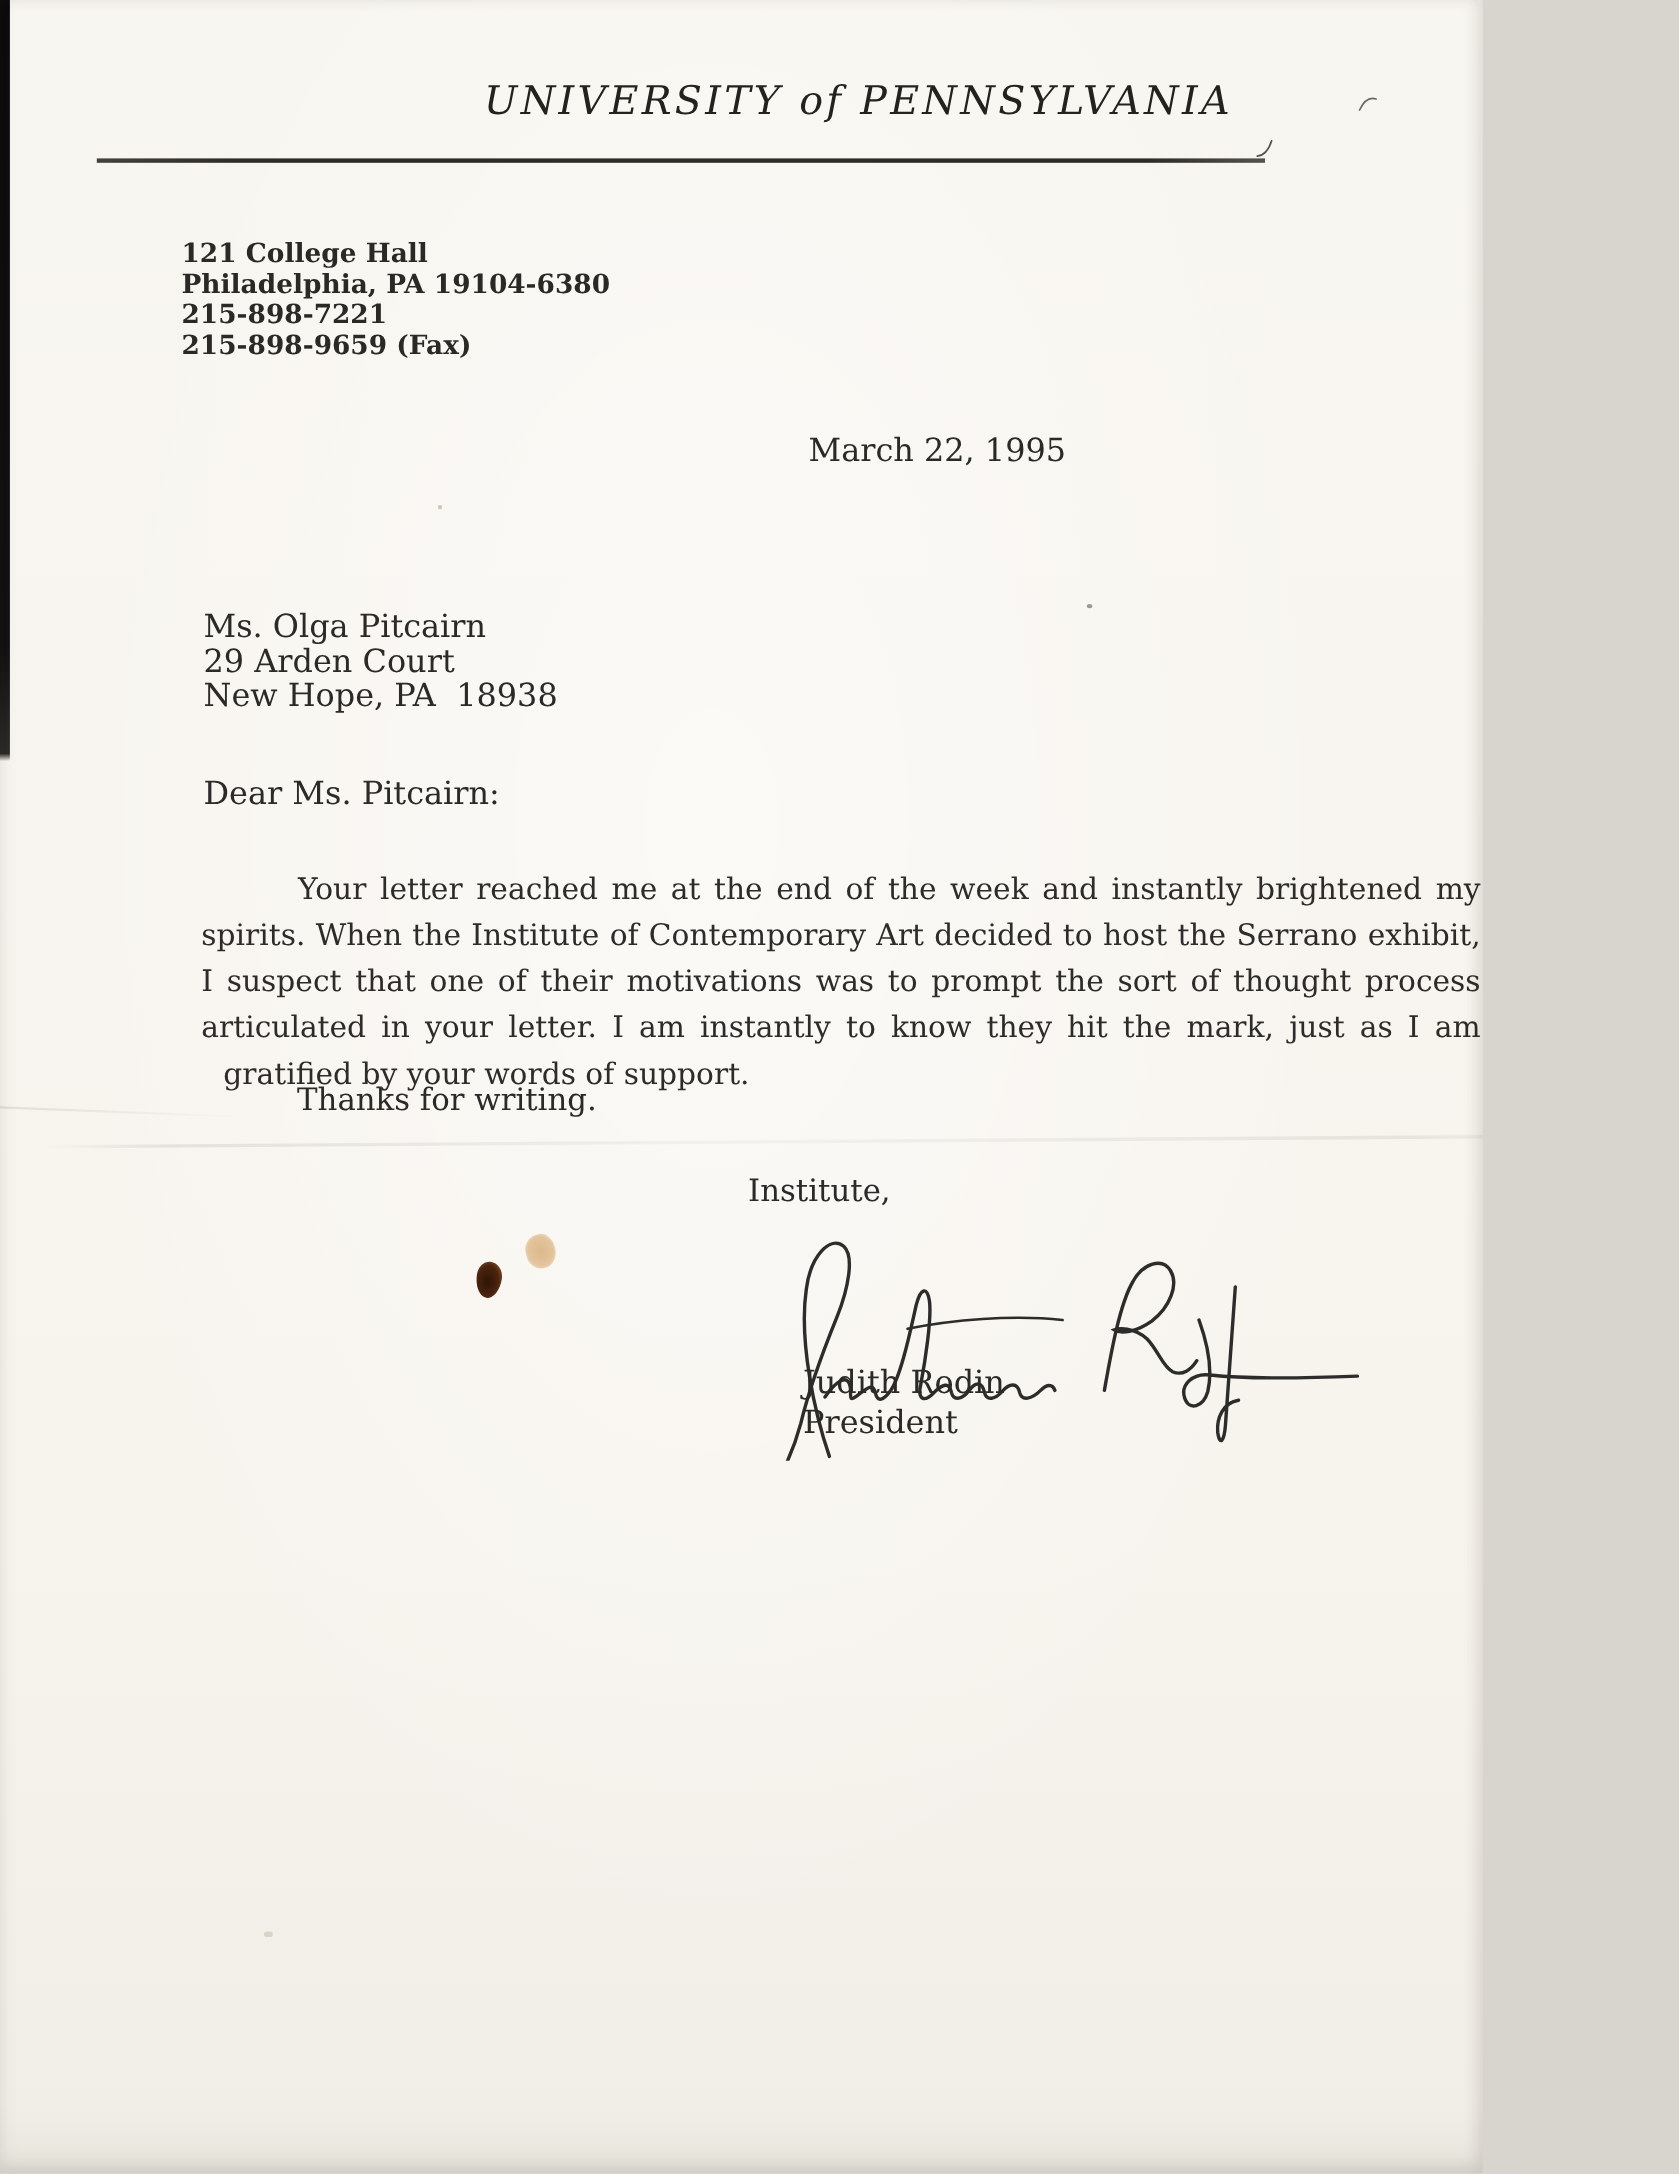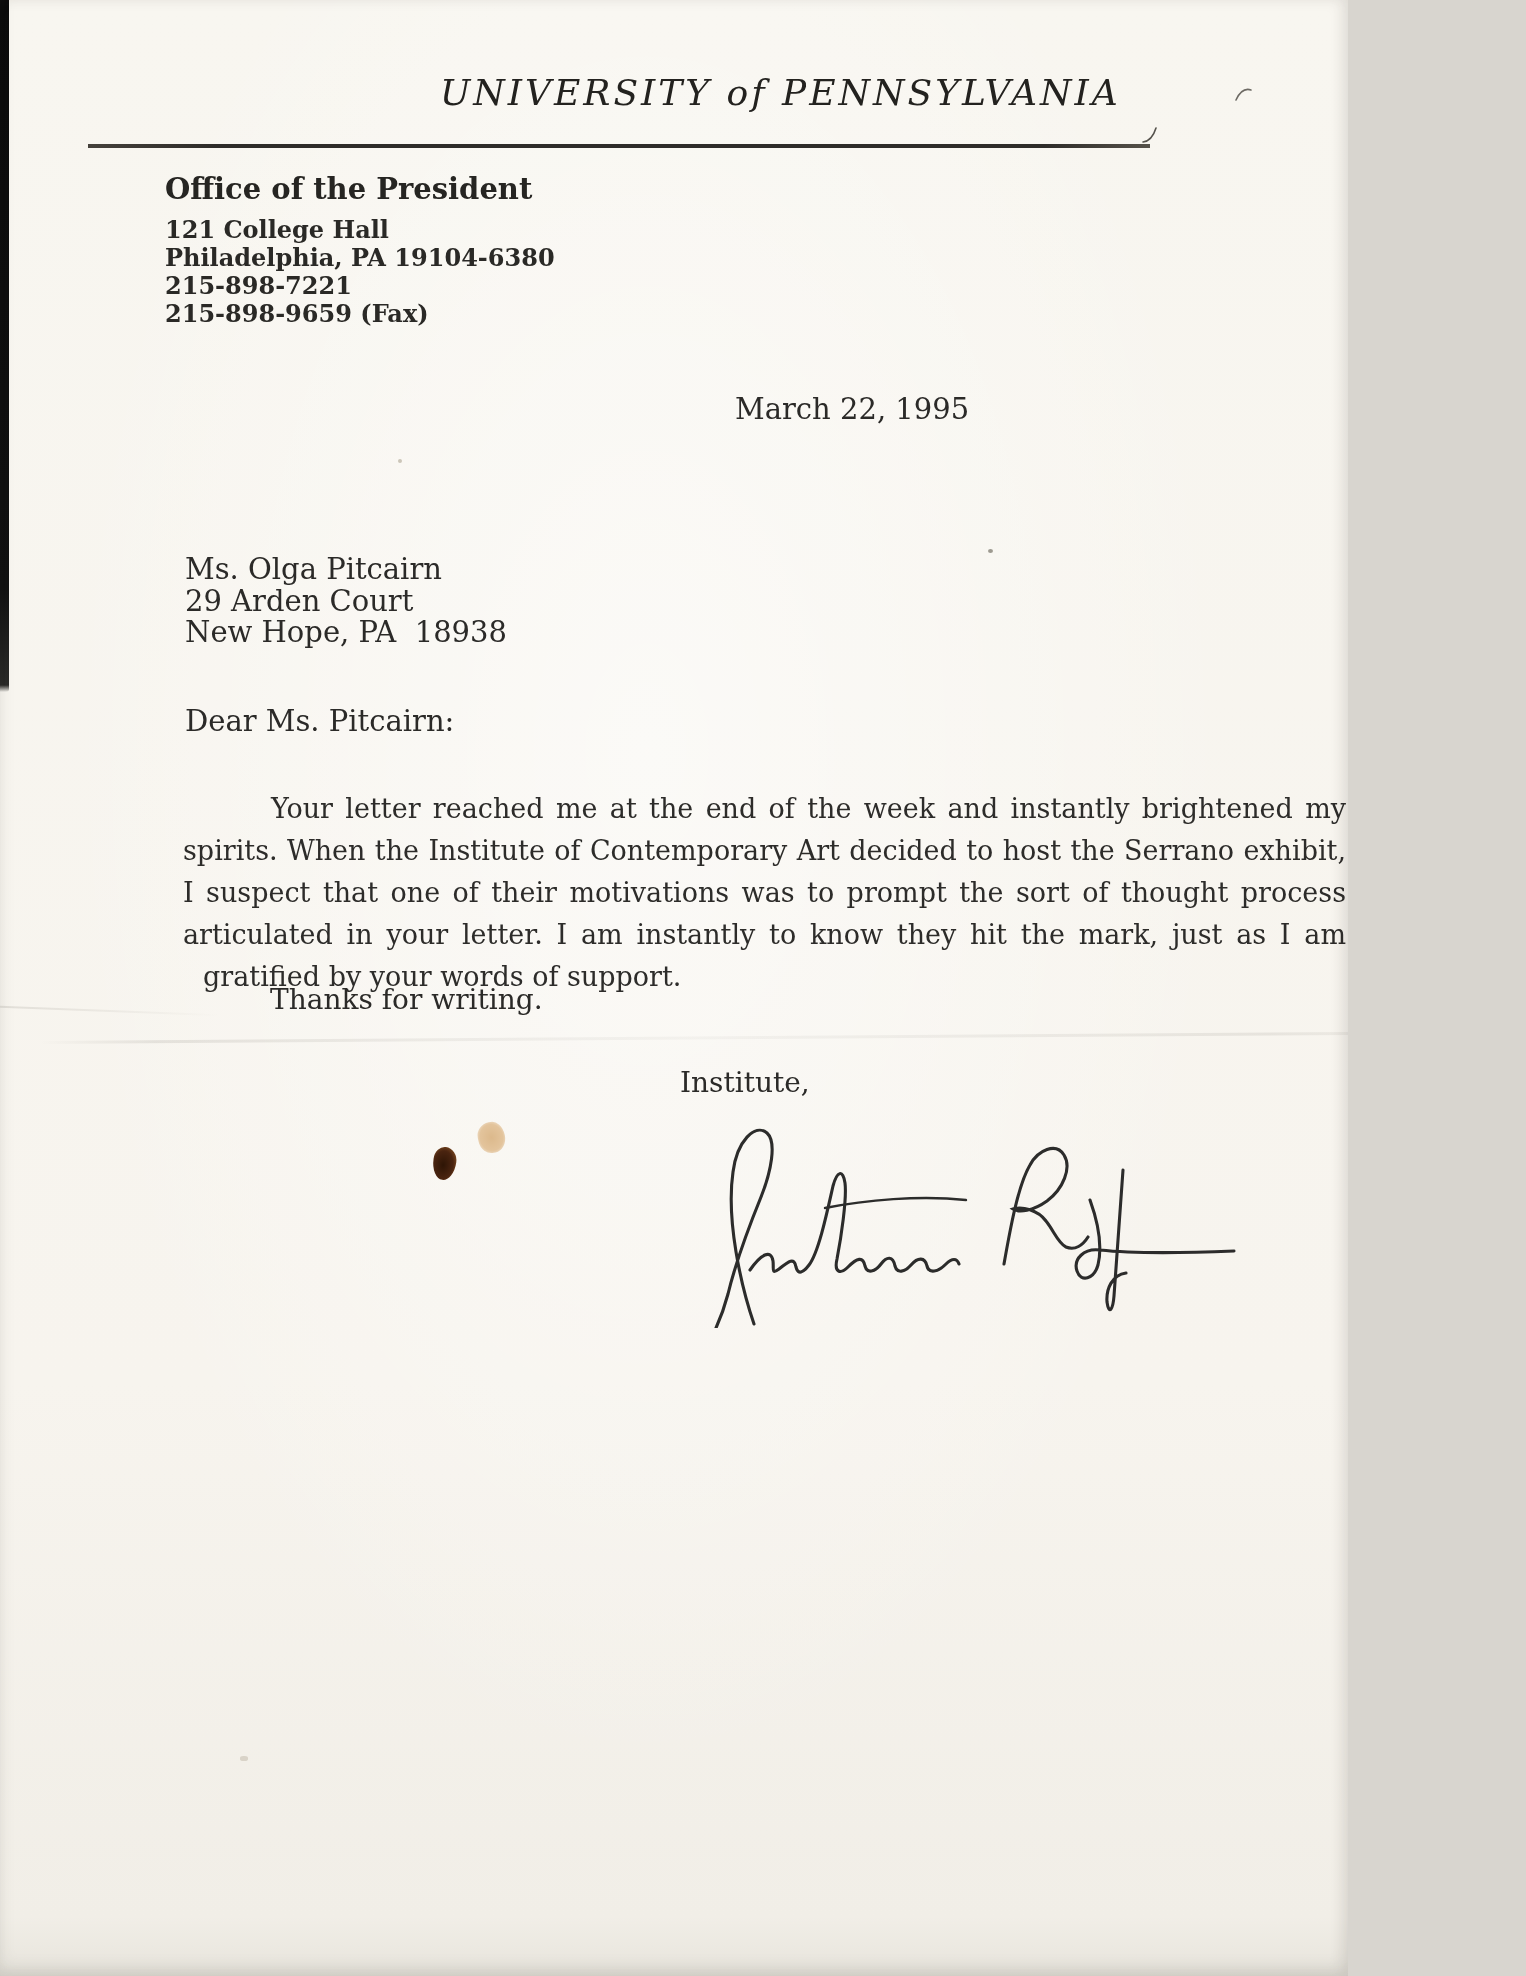--- a/index.html
+++ b/index.html
@@ -153,21 +153,20 @@
 </head>
 <body>
 
 <div class="scan">
 
   <div class="edge-strip"></div>
 
   <div class="uni-header">UNIVERSITY of PENNSYLVANIA</div>
   <div class="header-rule"></div>
 
-  <div class="office-title">Office of the President</div>
 
   <div class="office-address">
     <div>121 College Hall</div>
     <div>Philadelphia, PA 19104-6380</div>
     <div>215-898-7221</div>
     <div>215-898-9659 (Fax)</div>
   </div>
 
   <div class="date-line">March 22, 1995</div>
 
@@ -195,20 +194,24 @@
     <g fill="none" stroke="#1b1b1b" stroke-width="3.1" stroke-linecap="round" opacity="0.92">
       <path d="M 134 246 C 121 208 106 142 113 94 C 117 63 135 45 147 55 C 157 64 151 94 141 119 C 128 151 116 183 108 216 C 104 231 100 241 96 250"></path>
       <path d="M 130 192 C 141 176 151 171 153 183 C 154 191 151 197 159 191 C 169 183 174 179 176 189 C 178 197 183 195 189 187 C 199 174 208 130 213 108 C 217 93 223 91 225 105 C 227 121 221 160 217 181 C 214 194 220 197 228 189 C 237 180 243 178 245 188 C 247 196 255 194 261 186 C 267 178 273 178 275 188 C 277 196 285 194 291 187 C 298 179 305 179 307 188 C 309 196 318 194 326 186 C 332 180 337 180 339 186"></path>
       <path d="M 205 130 C 245 122 300 117 346 122" stroke-width="2.4"></path>
       <path d="M 384 186 C 390 152 398 107 410 87 C 418 72 436 64 444 77 C 452 90 443 111 427 123 C 413 133 399 135 393 131 C 402 128 418 132 426 143 C 434 153 438 165 446 169 C 455 173 463 167 468 159"></path>
       <path d="M 470 122 C 479 147 482 170 478 187 C 474 201 461 205 457 193 C 453 181 464 170 480 172 C 498 174 540 176 614 173"></path>
       <path d="M 503 92 C 500 130 497 180 494 218 C 493 231 489 238 487 224 C 486 211 492 197 506 195"></path>
     </g>
   </svg>
 
+  <div class="signer-block">
+    <div>Judith Rodin</div>
+    <div>President</div>
+  </div>
 
   <div class="stain-dark"></div>
   <div class="stain-light"></div>
   <div class="crease-main"></div>
   <div class="crease-left"></div>
   <div class="speck speck-1"></div>
   <div class="speck speck-2"></div>
   <div class="speck speck-3"></div>
   <div class="speck speck-4"></div>
 

